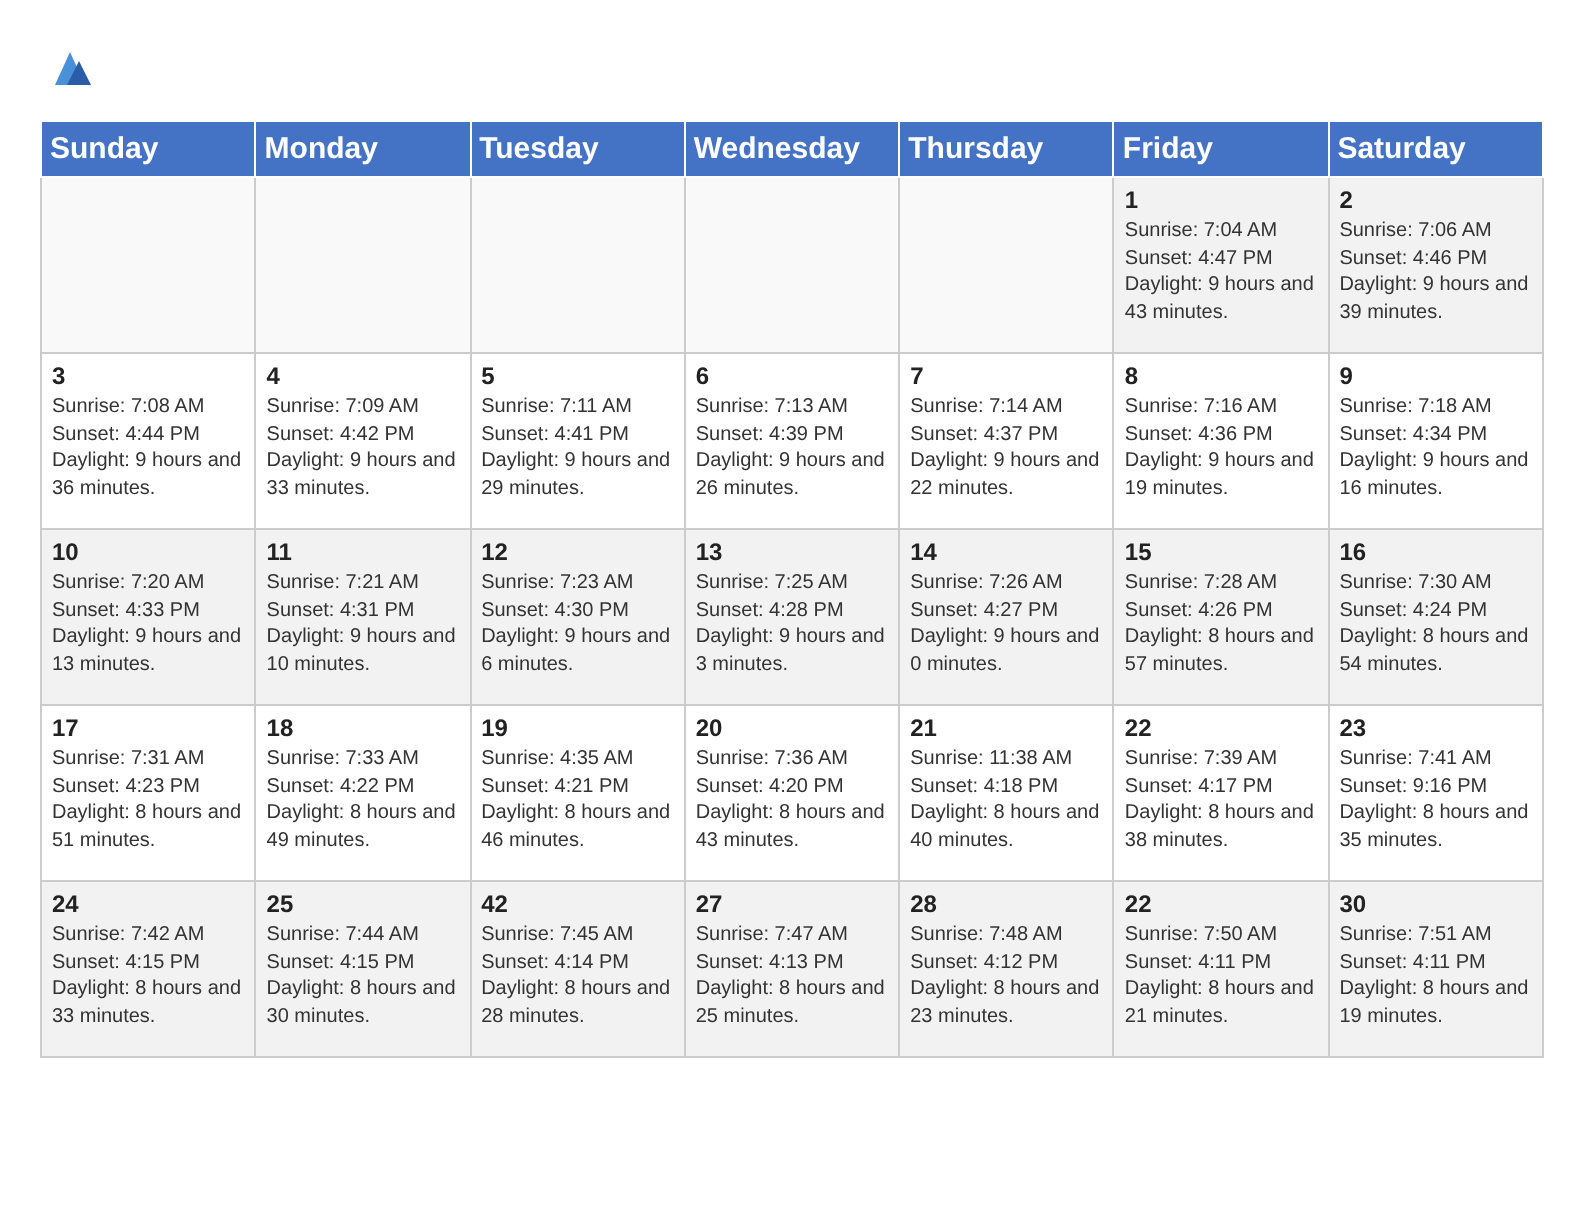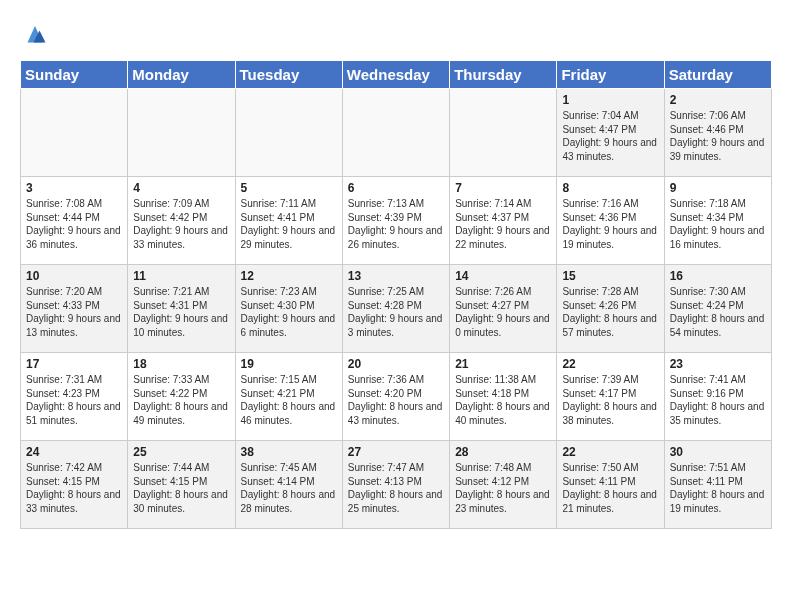--- a/index.html
+++ b/index.html
@@ -284,21 +284,21 @@
           </td>
           <td>
             <span class="day-num">18</span>
             <div class="day-info">Sunrise: 7:33 AM
 Sunset: 4:22 PM
 Daylight: 8 hours
 and 49 minutes.</div>
           </td>
           <td>
             <span class="day-num">19</span>
-            <div class="day-info">Sunrise: 7:15 AM
+            <div class="day-info">Sunrise: 4:35 AM
 Sunset: 4:21 PM
 Daylight: 8 hours
 and 46 minutes.</div>
           </td>
           <td>
             <span class="day-num">20</span>
             <div class="day-info">Sunrise: 7:36 AM
 Sunset: 4:20 PM
 Daylight: 8 hours
 and 43 minutes.</div>
@@ -334,21 +334,21 @@
 and 33 minutes.</div>
           </td>
           <td>
             <span class="day-num">25</span>
             <div class="day-info">Sunrise: 7:44 AM
 Sunset: 4:15 PM
 Daylight: 8 hours
 and 30 minutes.</div>
           </td>
           <td>
-            <span class="day-num">38</span>
+            <span class="day-num">42</span>
             <div class="day-info">Sunrise: 7:45 AM
 Sunset: 4:14 PM
 Daylight: 8 hours
 and 28 minutes.</div>
           </td>
           <td>
             <span class="day-num">27</span>
             <div class="day-info">Sunrise: 7:47 AM
 Sunset: 4:13 PM
 Daylight: 8 hours

